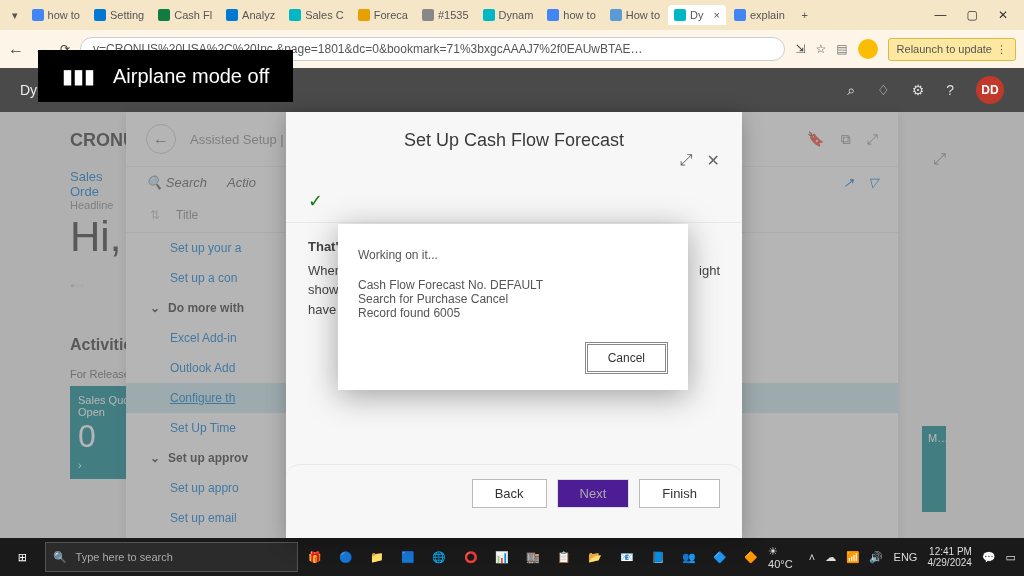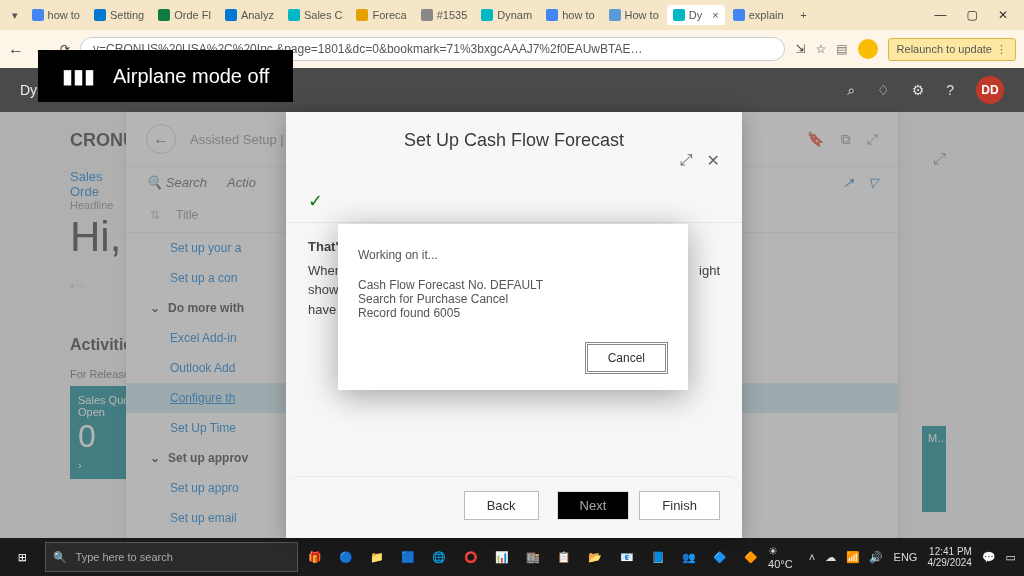--- a/index.html
+++ b/index.html
@@ -60,23 +60,23 @@
 
 .expand-ic { position:absolute; top:150px; right:78px; color:#888; font-size:16px;}
 
 
 .wizard { position: absolute; top: 112px; left: 286px; width: 456px; height: 426px; background: #f7f7f7; z-index: 20; box-shadow: 0 4px 20px rgba(0,0,0,0.25); }
 .wiz-title { padding: 18px 22px 14px; font-size: 18px; color: #3a3a3a; display: flex; align-items: center; flex-direction: column; }
 .wiz-title .ic { margin-left: auto; display: flex; gap: 14px; color: #666; font-size: 16px;}
 .wiz-check { padding: 6px 22px 10px; color: #107c10; font-size: 18px; border-bottom: 1px solid #e8e8e8;}
 .wiz-body { padding: 14px 22px; font-size: 13px; color: #444; line-height: 1.5; }
 .wiz-body .h { font-weight: 600; margin-bottom: 4px; }
-.wiz-footer { position: absolute; bottom: 4px; left: 0; right: 0; padding: 14px 22px; display: flex; justify-content: flex-end; gap: 10px; border-top: 1px solid #e8e8e8; border-radius: 14px;}
+.wiz-footer { position: absolute; bottom: 16px; left: 0; right: 0; padding: 14px 22px; display: flex; justify-content: flex-end; gap: 10px; border-top: 1px solid #e8e8e8; border-radius: 14px;}
 .wbtn { padding: 6px 22px; font-size: 13px; background: #fff; border: 1px solid #bbb; color: #333; cursor:pointer;}
-.wbtn.dis { color: #aaa; background: #000000; border-color: #ddd; margin-left: 8px; }
+.wbtn.dis { color: #aaa; background: #4c1d95; border-color: #ddd; }
 
 
 .progress { position: absolute; top: 224px; left: 338px; width: 350px; background: #fff; z-index: 30; box-shadow: 0 6px 30px rgba(0,0,0,0.35); padding: 24px 20px 16px; font-size: 12px; color: #555;}
 .progress .line1 { margin-bottom: 16px; }
 .progress .btnrow { display: flex; justify-content: flex-end; margin-top: 22px;}
 .cancel { padding: 6px 20px; font-size: 12px; border: 3px double #888; background: #fff; color: #333; cursor:pointer;}
 
 
 .taskbar { position: absolute; bottom: 0; left: 0; right: 0; height: 38px; background: #1a1a1a; display: flex; align-items: center; padding: 0 2px; gap: 2px; color: #ddd; font-size: 11px;}
 .taskbar .start { width: 42px; height: 38px; display: flex; align-items: center; justify-content: center; color:#fff;}
@@ -93,21 +93,21 @@
   <div class="tab">
       <span class="fav" style="background:#4285f4"></span>
       <span>how to</span>
     </div>
   <div class="tab">
       <span class="fav" style="background:#0078d4"></span>
       <span>Setting</span>
     </div>
   <div class="tab">
       <span class="fav" style="background:#107c41"></span>
-      <span>Orde Fl</span>
+      <span>Cash Fl</span>
     </div>
   <div class="tab">
       <span class="fav" style="background:#0078d4"></span>
       <span>Analyz</span>
     </div>
   <div class="tab">
       <span class="fav" style="background:#00b7c3"></span>
       <span>Sales C</span>
     </div>
   <div class="tab">

